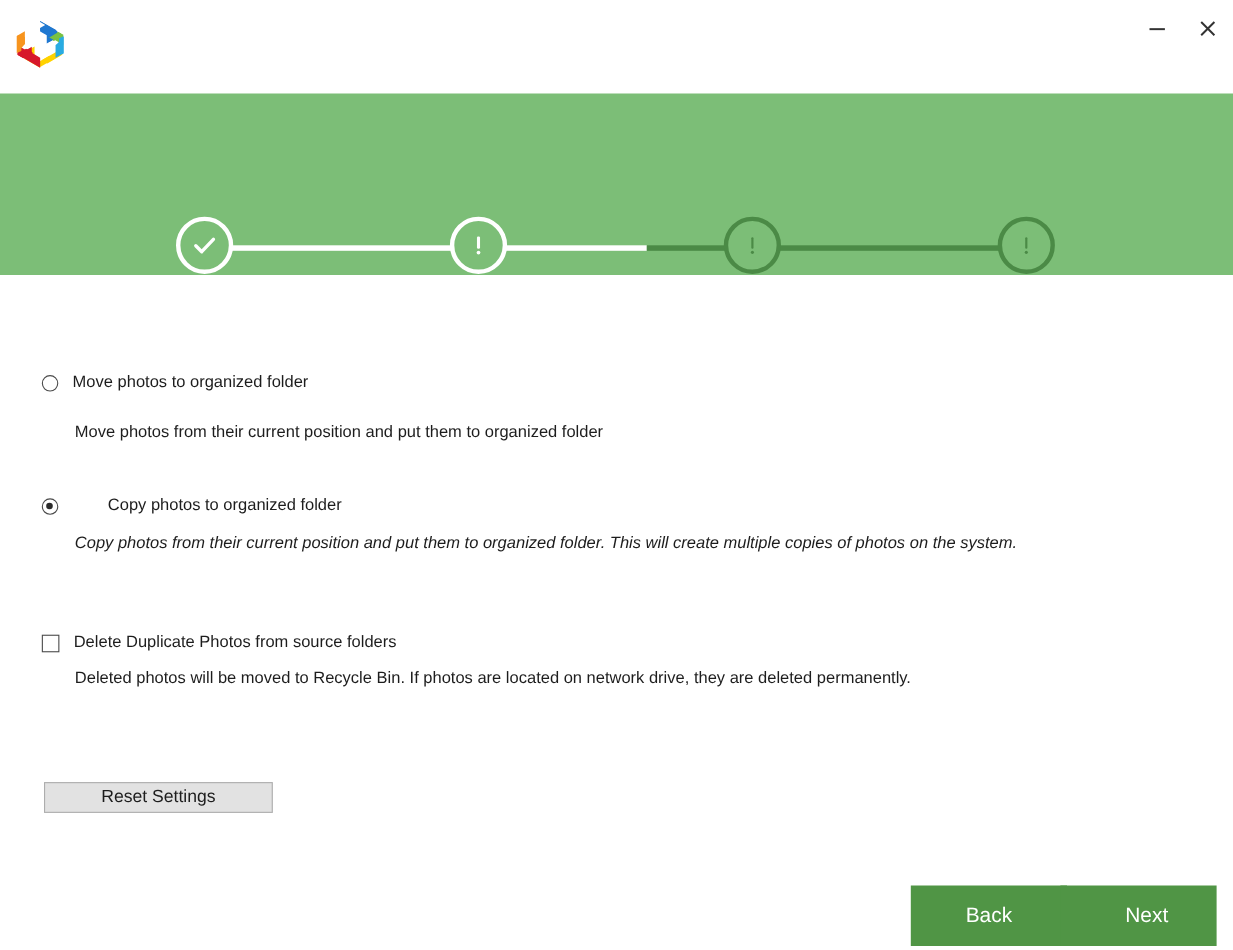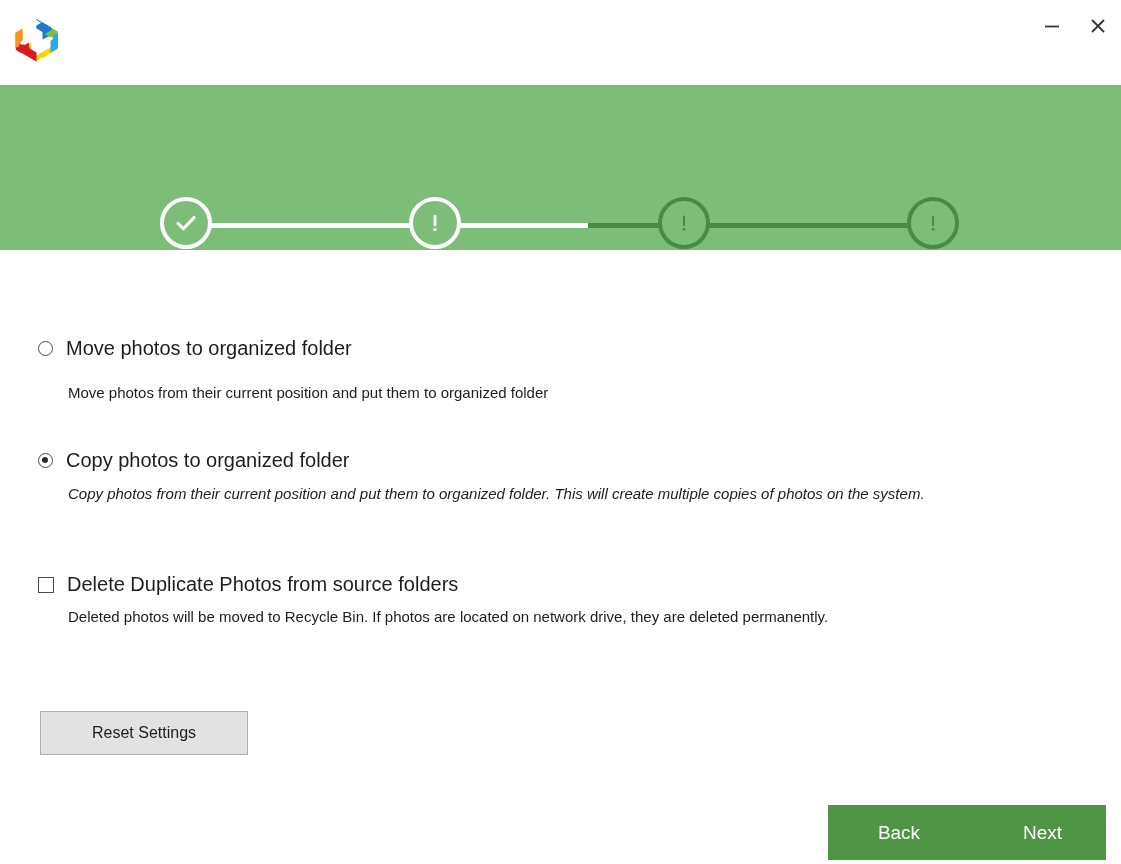--- a/index.html
+++ b/index.html
@@ -141,39 +141,39 @@
     width: 16px;
     height: 16px;
     border: 1.5px solid #4a4a4a;
     box-sizing: border-box;
     background: #ffffff;
     margin-top: 3px;
     flex: 0 0 auto;
   }
   .option-label {
     margin-left: 13px;
-    font-size: 20px;
+    font-size: 15px;
     color: #1d1d1d;
     line-height: 20px;
     white-space: nowrap;
   }
   .option-desc {
     position: absolute;
     left: 68px;
     font-size: 15px;
     color: #1d1d1d;
     line-height: 22px;
   }
 
   .reset-btn {
     position: absolute;
     left: 40px;
     top: 461px;
     width: 208px;
-    height: 44px;
+    height: 28px;
     background: #e2e2e2;
     border: 1px solid #adadad;
     font-family: "Liberation Sans", sans-serif;
     font-size: 16px;
     color: #1d1d1d;
     cursor: pointer;
     padding: 0;
   }
 
   .footer-btn {
@@ -296,21 +296,21 @@
 </div>
 
 <div class="content">
 
   <div class="option-row" style="top:88px;">
     <span class="radio-outer"></span>
     <span class="option-label">Move photos to organized folder</span>
   </div>
   <div class="option-desc" style="top:132px; width:900px;">Move photos from their current position and put them to organized folder</div>
 
-  <div class="option-row" style="top:200px;">
+  <div class="option-row" style="top:200px;gap:32px;">
     <span class="radio-outer checked"></span>
     <span class="option-label">Copy photos to organized folder</span>
   </div>
   <div class="option-desc" style="top:233px; width:1010px;font-style:italic;">Copy photos from their current position and put them to organized folder. This will create multiple copies of photos on the system.</div>
 
   <div class="option-row" style="top:324px;">
     <span class="checkbox-outer"></span>
     <span class="option-label">Delete Duplicate Photos from source folders</span>
   </div>
   <div class="option-desc" style="top:356px; width:1010px;">Deleted photos will be moved to Recycle Bin. If photos are located on network drive, they are deleted permanently.</div>

